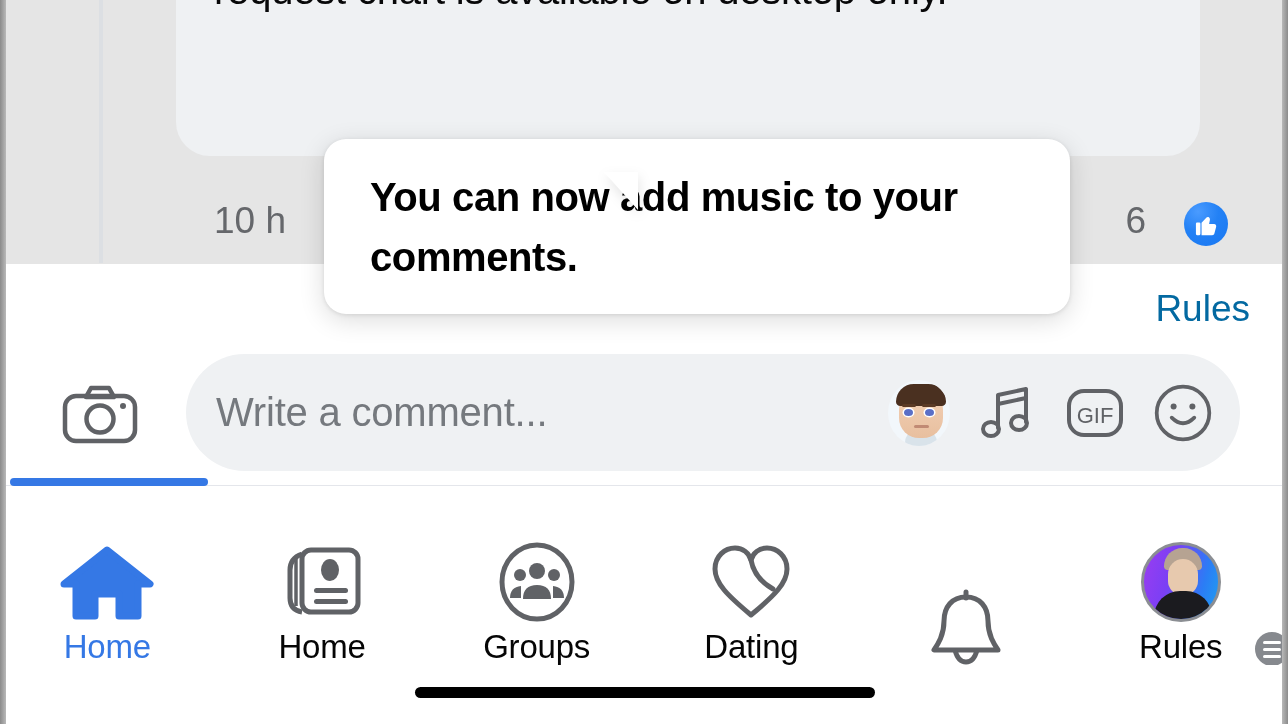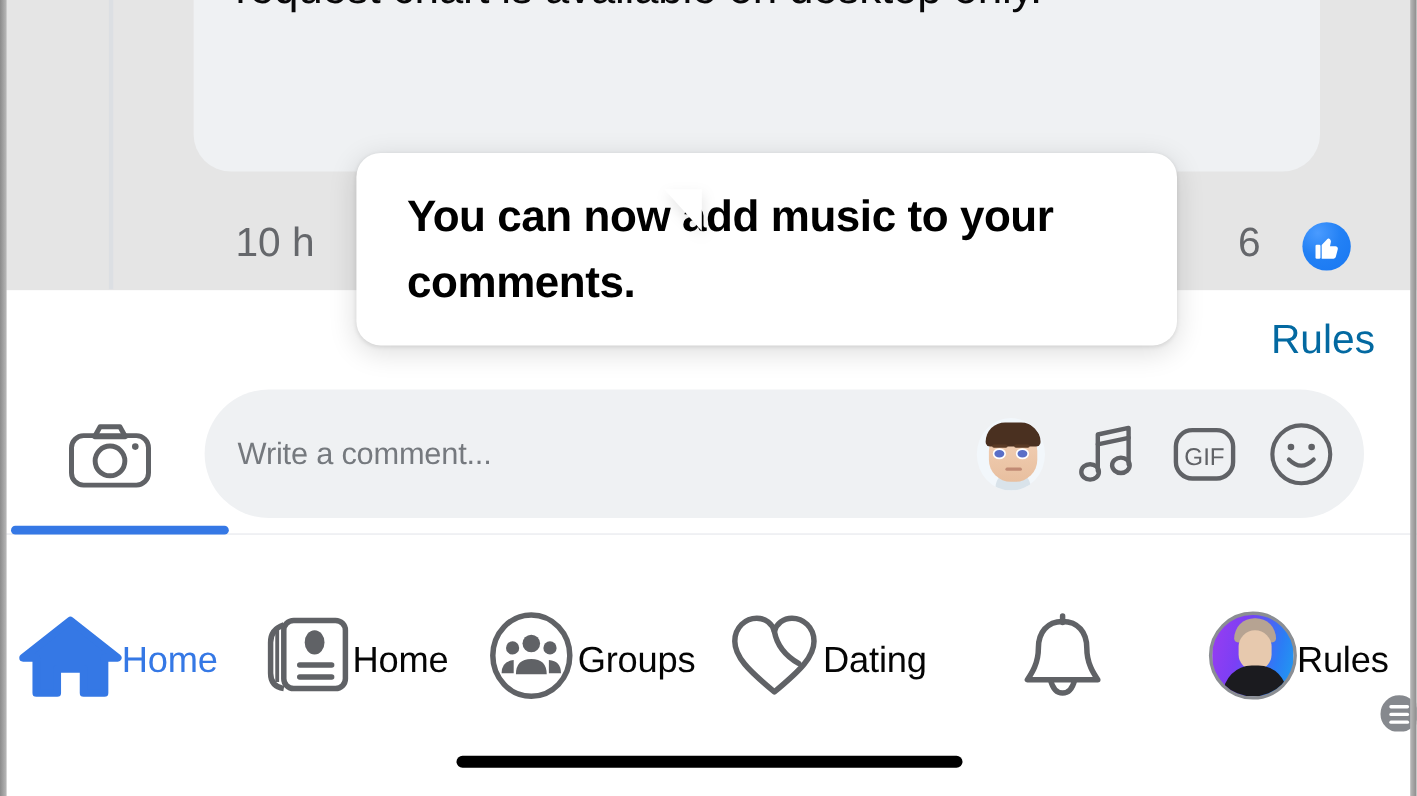--- a/index.html
+++ b/index.html
@@ -109,21 +109,21 @@
     position: absolute;
     left: 186px; top: 90px;
     width: 1054px; height: 117px;
     background: #eff1f3;
     border-radius: 60px;
   }
   #comment-placeholder {
     position: absolute;
     left: 30px; top: 0;
     height: 117px; line-height: 117px;
-    font-size: 28px;
+    font-size: 40px;
     color: #75797e;
     letter-spacing: -0.2px;
   }
   .pill-icons {
     position: absolute;
     right: 26px; top: 0;
     height: 117px;
     display: flex; align-items: center; gap: 26px;
   }
   .pill-icon { width: 62px; height: 62px; display: flex; align-items: center; justify-content: center; }
@@ -183,22 +183,22 @@
     background: #3578e5;
     border-radius: 4px;
   }
   #tabs {
     position: absolute;
     left: 0; top: 0; width: 1288px; height: 180px;
     display: flex;
   }
   .tab {
     flex: 1;
-    display: flex; flex-direction: row;
-    align-items: center; justify-content: center;
+    display: flex; flex-direction: column;
+    align-items: center; justify-content: flex-end;
     padding-top: 40px;
     cursor: pointer;
   }
   .tab-icon { height: 76px; display: flex; align-items: center; justify-content: center; }
   .tab-icon svg { display: block; }
   .tab-label {
     margin-top: 8px;
     font-size: 33px;
     color: #050505;
     letter-spacing: -0.2px;

